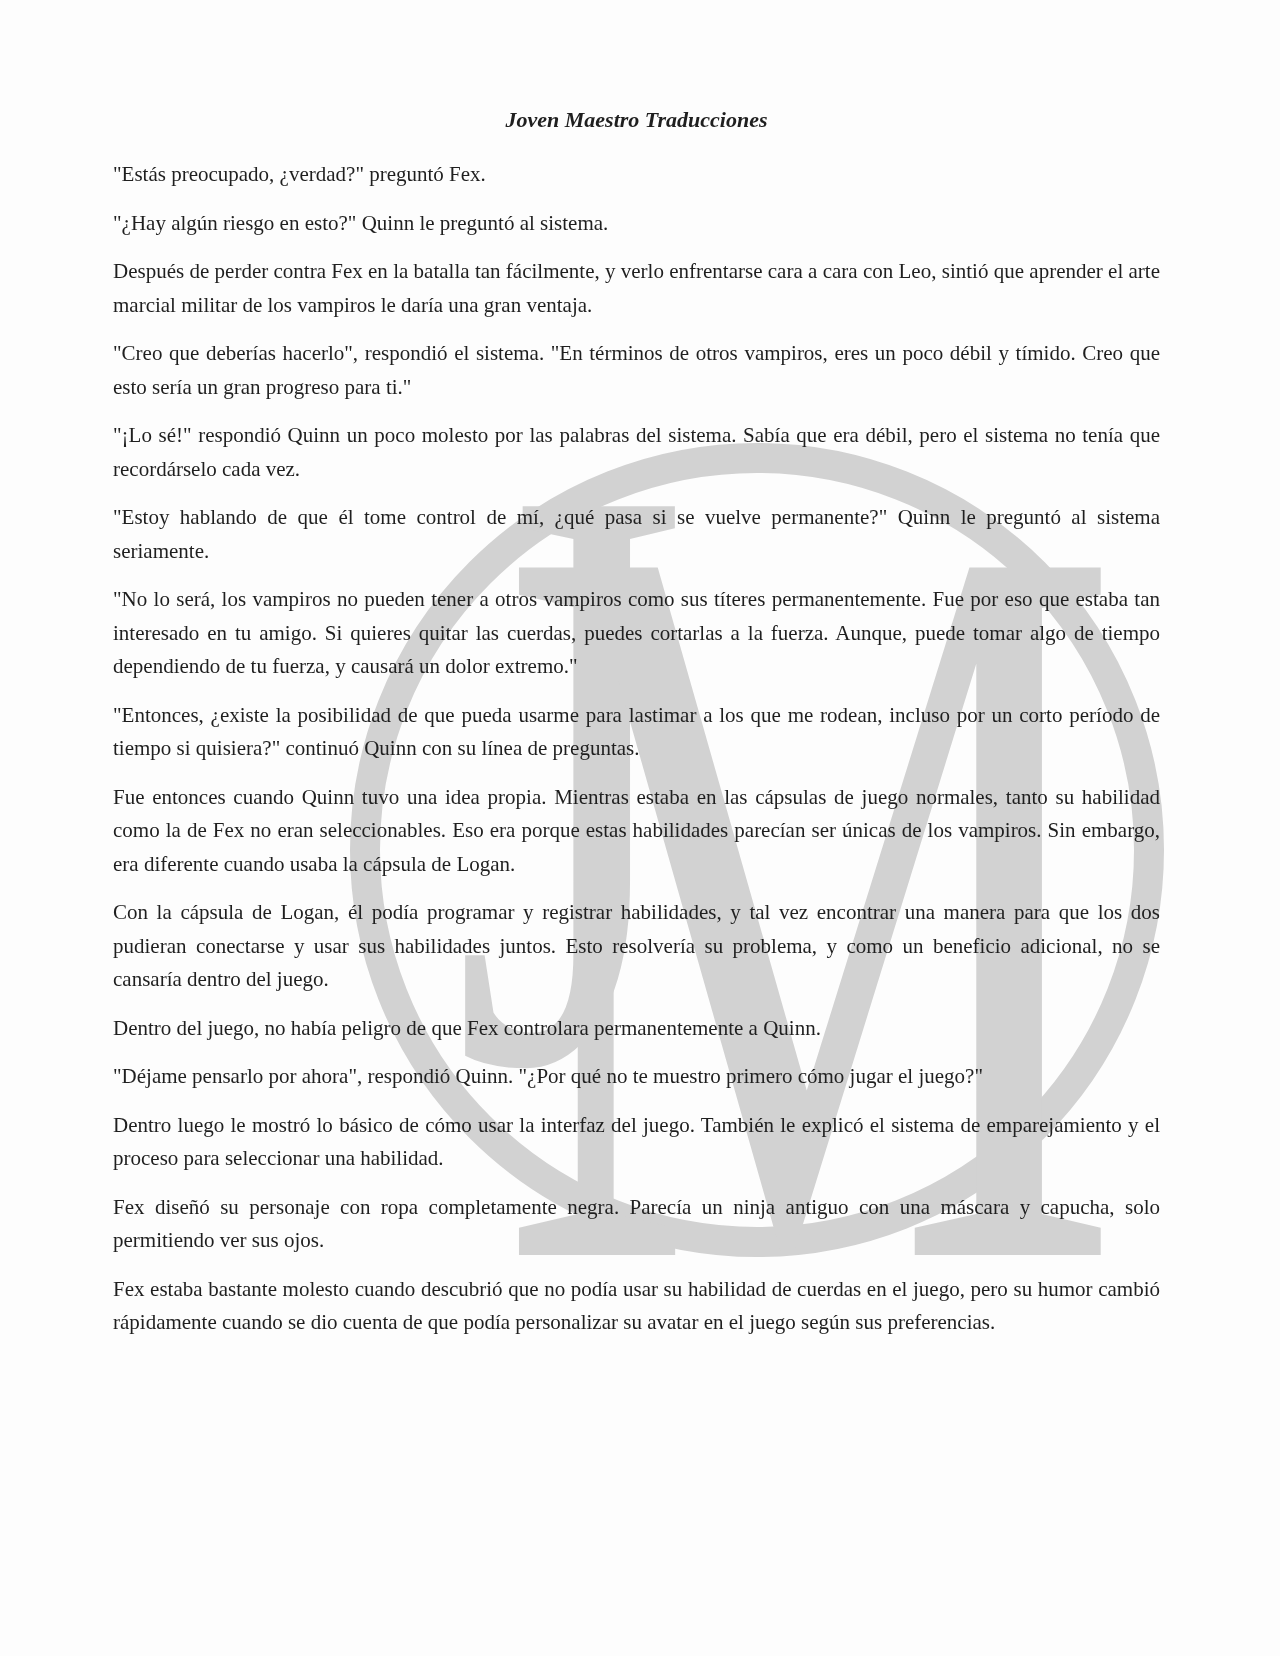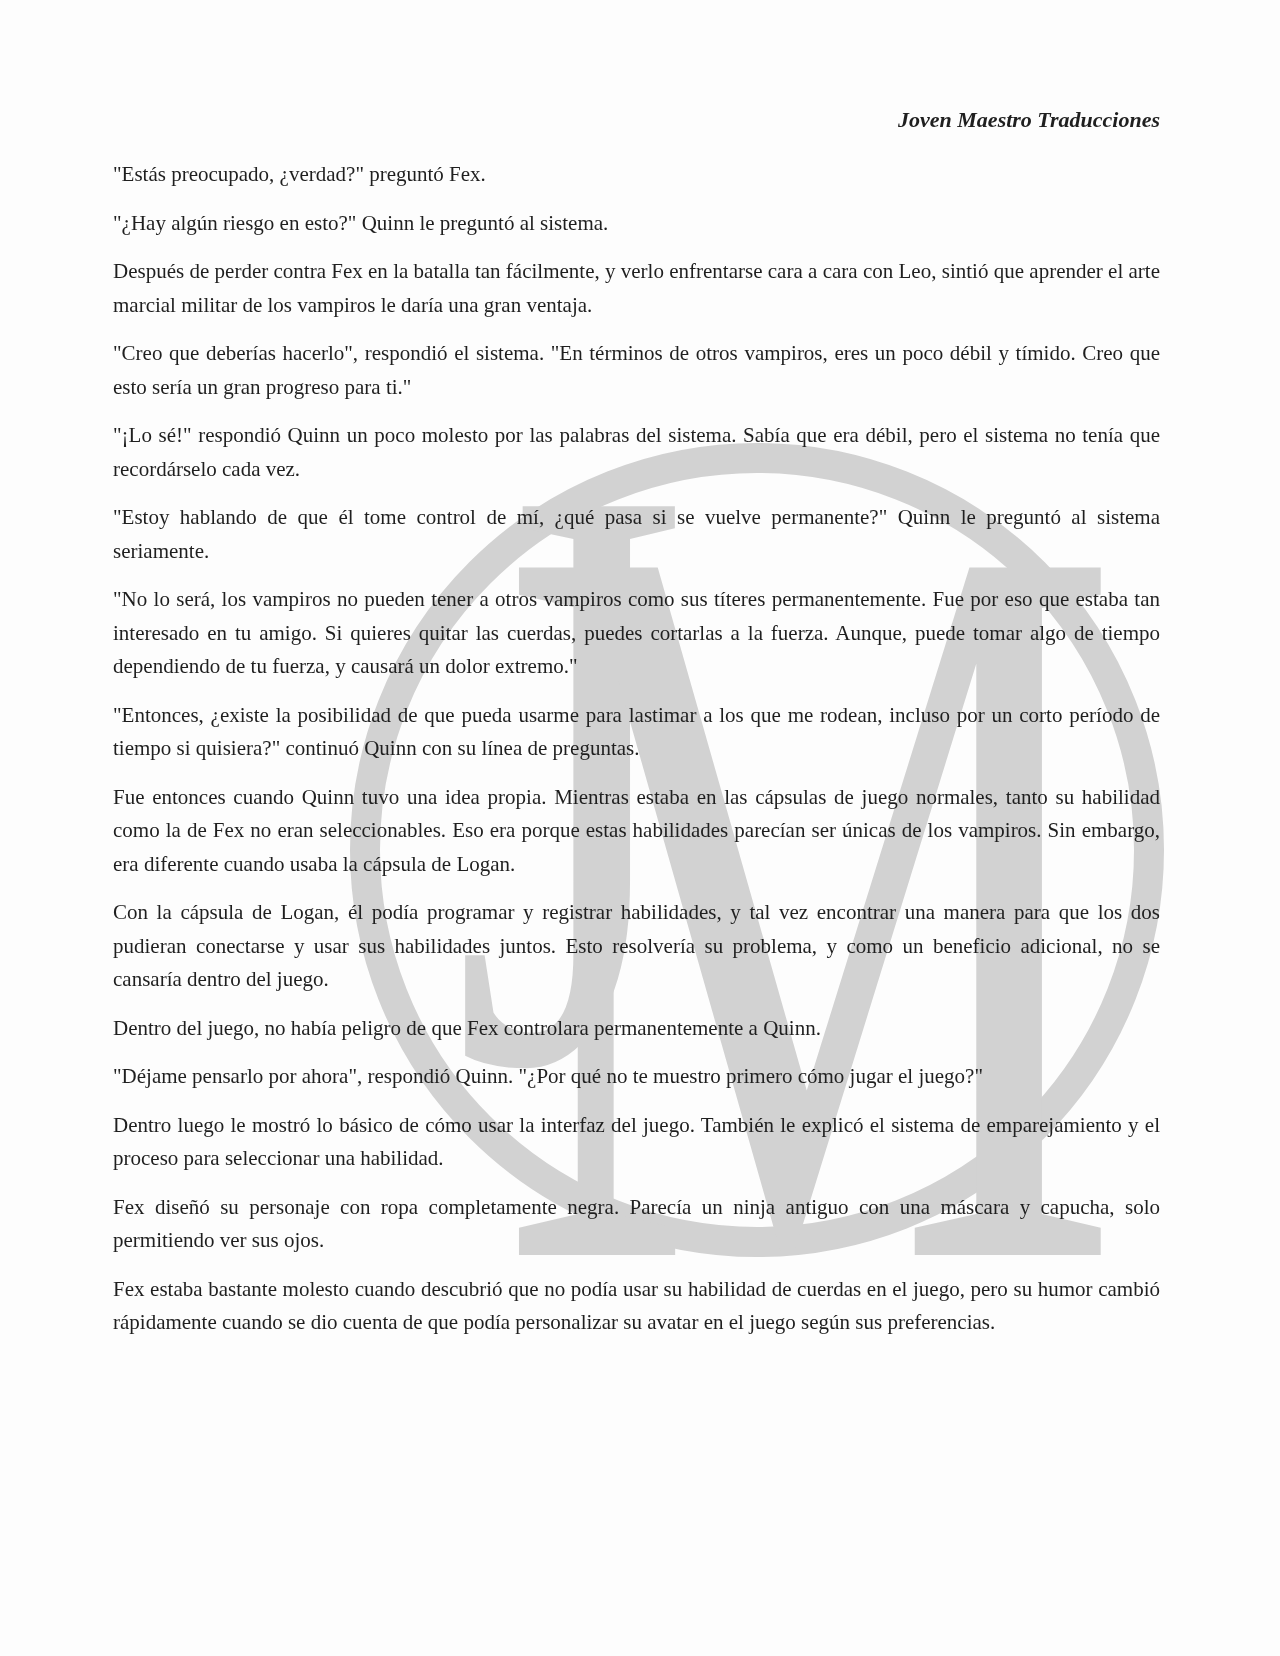--- a/index.html
+++ b/index.html
@@ -39,21 +39,21 @@
     top: 103px;
     left: 113px;
     width: 1047px;
   }
   .doc-title {
     font-size: 22px;
     line-height: 33px;
     font-weight: bold;
     font-style: italic;
     margin: 0 0 22px 0;
-    text-align: right;
+    text-align: center;
   }
   .doc-par {
     font-size: 21px;
     line-height: 33.5px;
     text-align: justify;
     margin: 0 0 15px 0;
   }
 </style>
 </head>
 <body>

